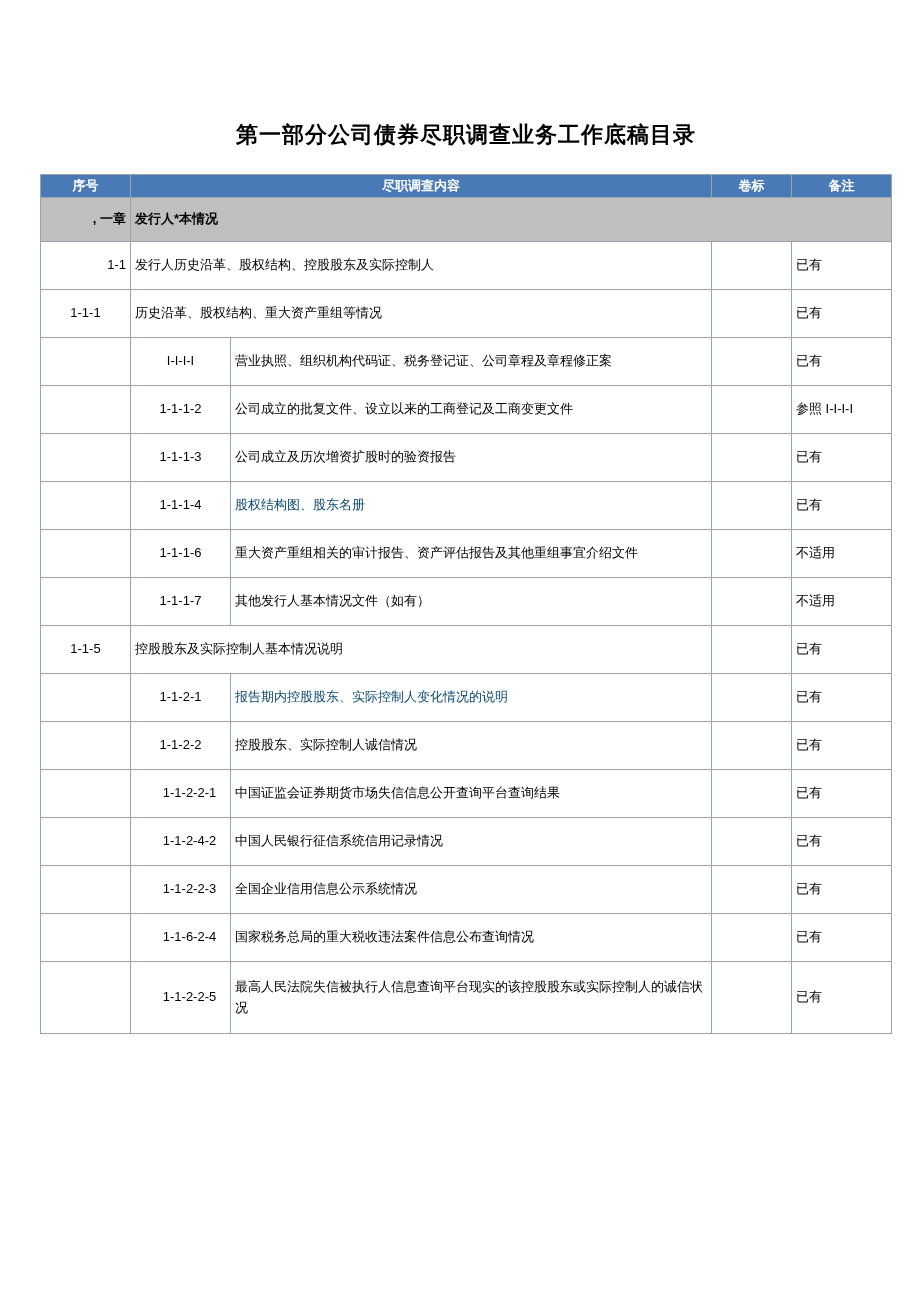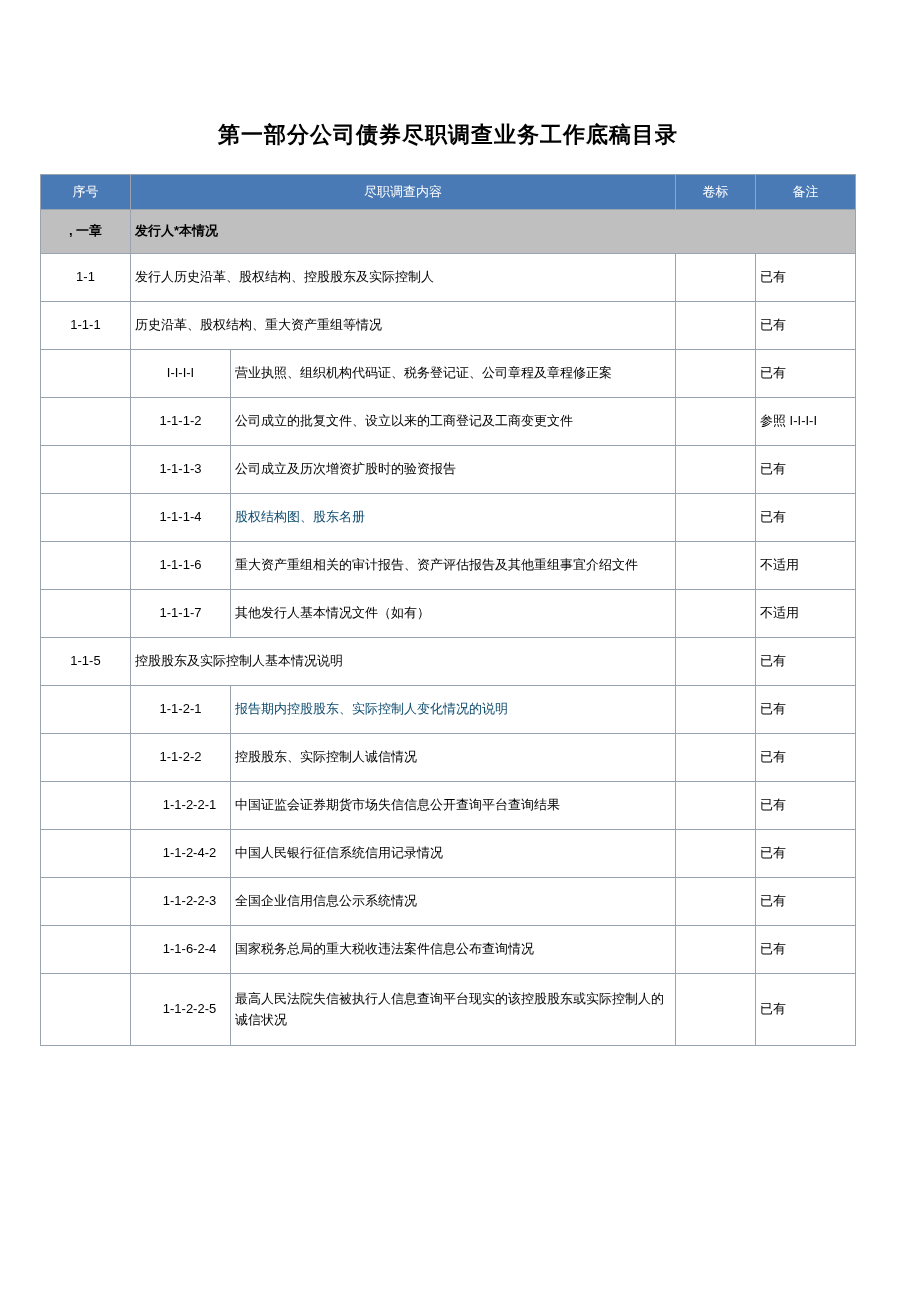--- a/index.html
+++ b/index.html
@@ -6,21 +6,21 @@
   body {
     margin: 0;
     padding: 0;
     background: #ffffff;
     font-family: "Microsoft YaHei", "SimSun", Arial, sans-serif;
     color: #000;
   }
   .page {
     width: 920px;
     margin: 0 auto;
-    padding: 120px 64px 40px 40px;
+    padding: 120px 28px 40px 40px;
   }
   .title {
     text-align: center;
     font-size: 22px;
     font-weight: bold;
     margin-bottom: 24px;
     letter-spacing: 1px;
   }
   table {
     width: 100%;
@@ -32,35 +32,35 @@
     padding: 0 4px;
     font-size: 13px;
     vertical-align: middle;
     height: 48px;
     line-height: 1.6;
     word-wrap: break-word;
   }
   thead th {
     background: #4a7ab5;
     color: #ffffff;
-    font-weight: normal;
+    font-weight: bold;
     text-align: center;
-    height: 35px;
+    height: 23px;
   }
   .col-idx   { width: 90px; }
   .col-sub   { width: 100px; }
   .col-body  { width: auto; }
   .col-vol   { width: 80px; }
   .col-note  { width: 100px; }
   .chapter-row td {
     background: #bfbfbf;
     font-weight: bold;
     height: 44px;
   }
-  .idx-cell  { text-align: center; padding-left: 4px; }
+  .idx-cell  { text-align: right; padding-left: 4px; }
   .idx-cell.center { text-align: center; }
   .sub-cell  { text-align: center; padding-left: 4px; }
   .sub-cell.indent { padding-left: 22px; }
   .body-cell { text-align: left; }
   .vol-cell  { text-align: left; }
   .note-cell { text-align: left; padding-left: 4px; }
   .red { color: #0c4a6e; }
   .tall { height: 72px; }
 </style>
 </head>

